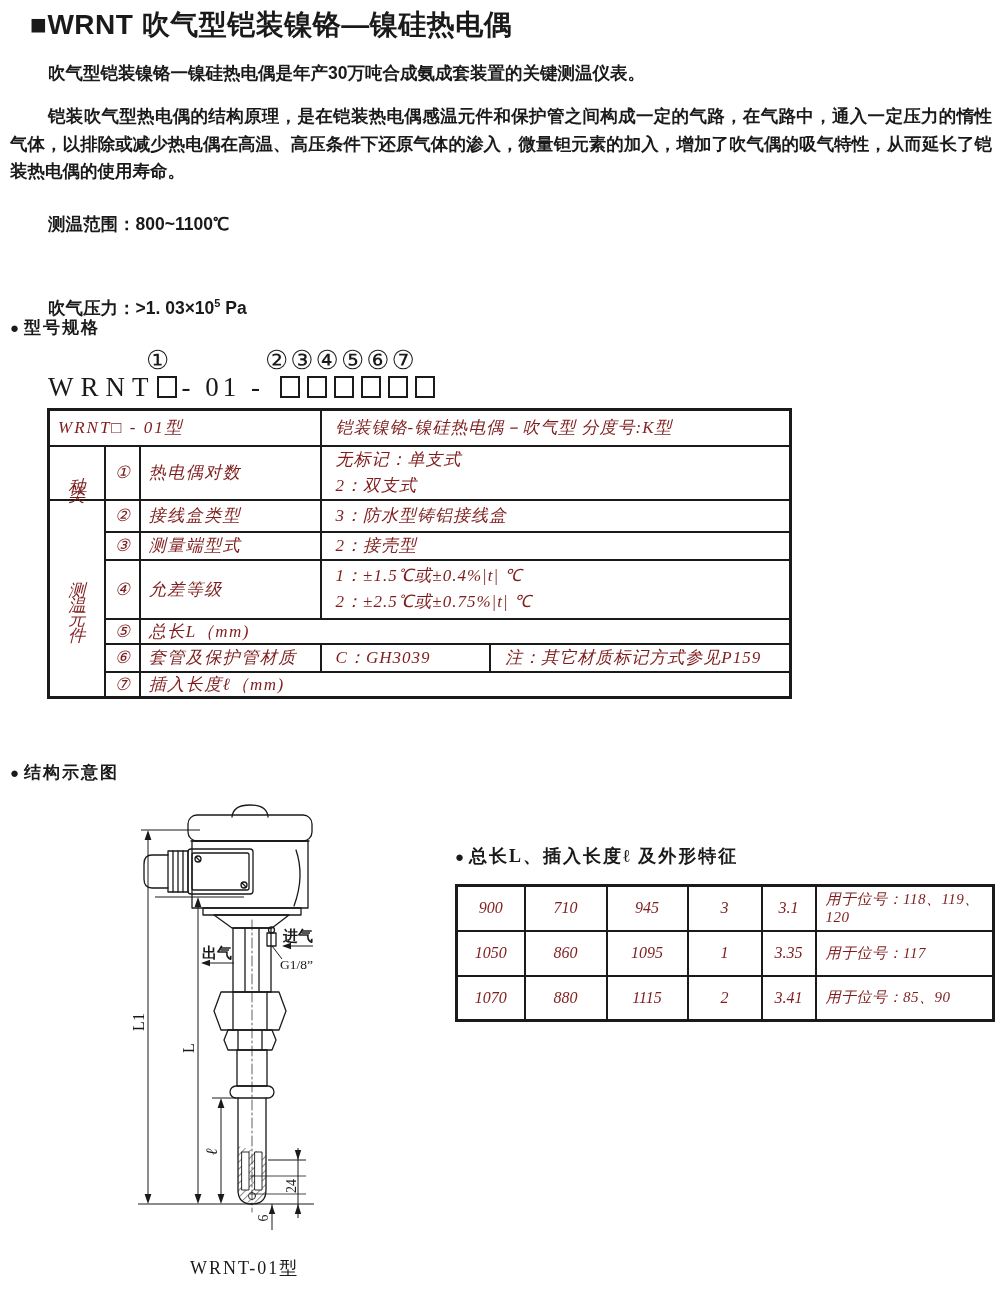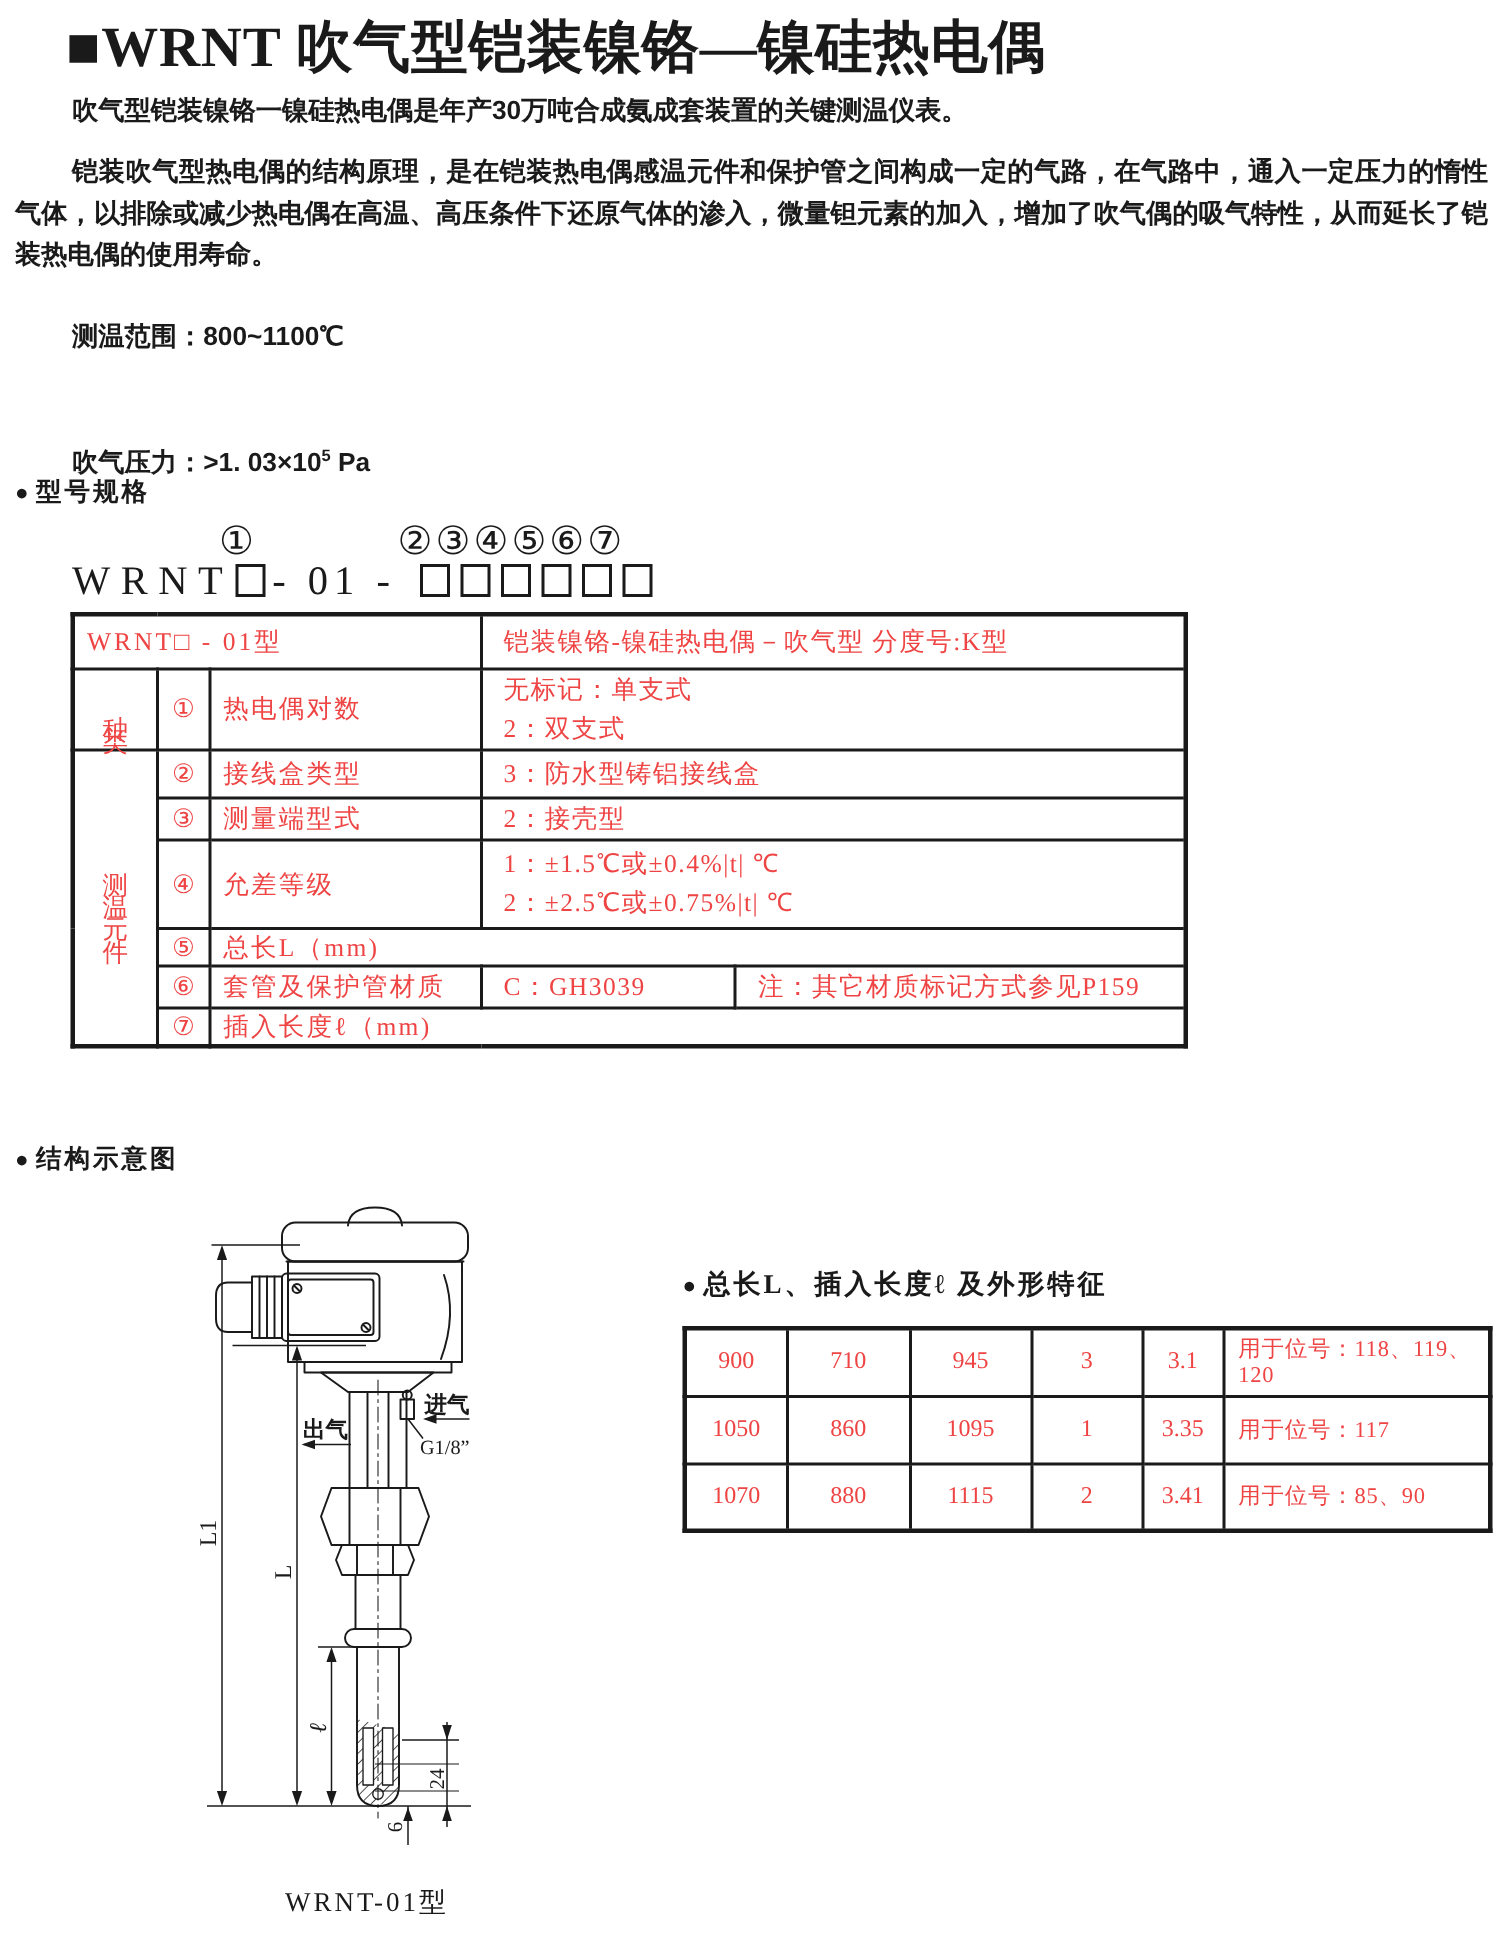--- a/index.html
+++ b/index.html
@@ -4,45 +4,45 @@
 <style>
   * { margin:0; padding:0; box-sizing:border-box; }
   html,body { background:#fff; }
   body {
     position:relative; width:1000px; height:1292px;
     color:#1a1a1a; font-family:"Liberation Sans", sans-serif;
     overflow:hidden;
   }
   .abs { position:absolute; }
   
-  .page-title { left:44px; top:6px; font-size:38px; font-weight:800; letter-spacing:0.5px; white-space:nowrap;font-family:Liberation Serif, serif; }
+  .page-title { left:30px; top:6px; font-size:28px; font-weight:800; letter-spacing:0.5px; white-space:nowrap; }
   .para { font-weight:700; font-size:17.5px; line-height:27.5px; }
   .p1 { left:48px; top:60px; white-space:nowrap; }
-  .p2 { left:10px; top:103px; width:982px; text-indent:38px; text-align:justify;font-family:Liberation Mono, monospace; }
+  .p2 { left:10px; top:103px; width:982px; text-indent:38px; text-align:justify; }
   .spec-line { font-weight:700; font-size:17.5px; white-space:nowrap; }
   .temp { left:48px; top:212px; }
   .pressure { left:48px; top:260px;margin-top:36px; }
   .pressure sup { font-size:11px; font-weight:700; }
   
   .section-head { font-family:"Liberation Serif", serif; font-weight:600; letter-spacing:2px; font-size:17px; white-space:nowrap; }
   .sec-model { left:10px; top:316px; }
   .sec-structure { left:10px; top:761px; }
   .sec-dims { left:455px; top:844px; font-size:18px; font-weight:700; }
   .bullet { font-size:15px; margin-right:3px; }
   
   .circ { font-family:"Liberation Serif", serif; font-size:26px; white-space:nowrap; }
   .circ1 { left:146px; top:345px; }
   .circ27 { left:265px; top:345px; letter-spacing:2px; }
   .code-line { left:48px; top:372px; font-family:"Liberation Serif", serif; font-size:27px; white-space:nowrap; }
   .code-prefix { letter-spacing:7px; }
   .code-box { display:inline-block; width:20px; height:22px; border:2px solid #1a1a1a; vertical-align:-2px; margin-left:7px; }
   .code-box.first { margin-left:2px; }
   .code-mid { margin:0 9px 0 4px; letter-spacing:4px; }
   
-  table { border-collapse:collapse; table-layout:fixed; font-family:"Liberation Serif", serif; color:#ef4444; }
+  table { border-collapse:collapse; table-layout:fixed; font-family:"Liberation Serif", serif; color:#7f1d1d;font-style:italic; }
   td,th { border:2px solid #1a1a1a; font-weight:500; }
   .t1 { left:47px; top:408px; width:745px; border:3px solid #1a1a1a; font-size:17px; }
   .t1 td { padding:0; }
   .t1 .grp { text-align:center; vertical-align:middle; }
   .t1 .vtext { writing-mode:vertical-lr; text-orientation:upright; margin:0 auto; letter-spacing:9px; }
   .t1 .vtext4 { letter-spacing:15px; }
   .t1 .num { text-align:center; font-size:17px; }
   .t1 .lbl { padding-left:8px; letter-spacing:1.5px;margin-top:22px; }
   .t1 .val { padding-left:14px; letter-spacing:1px; }
   .t1 .val .ln { line-height:26px; }

